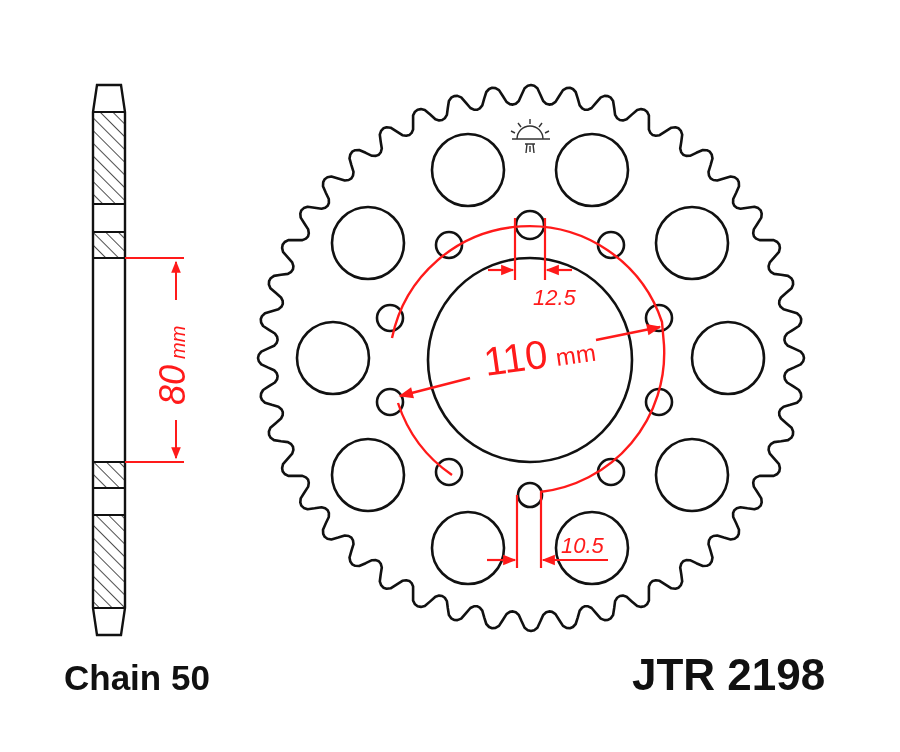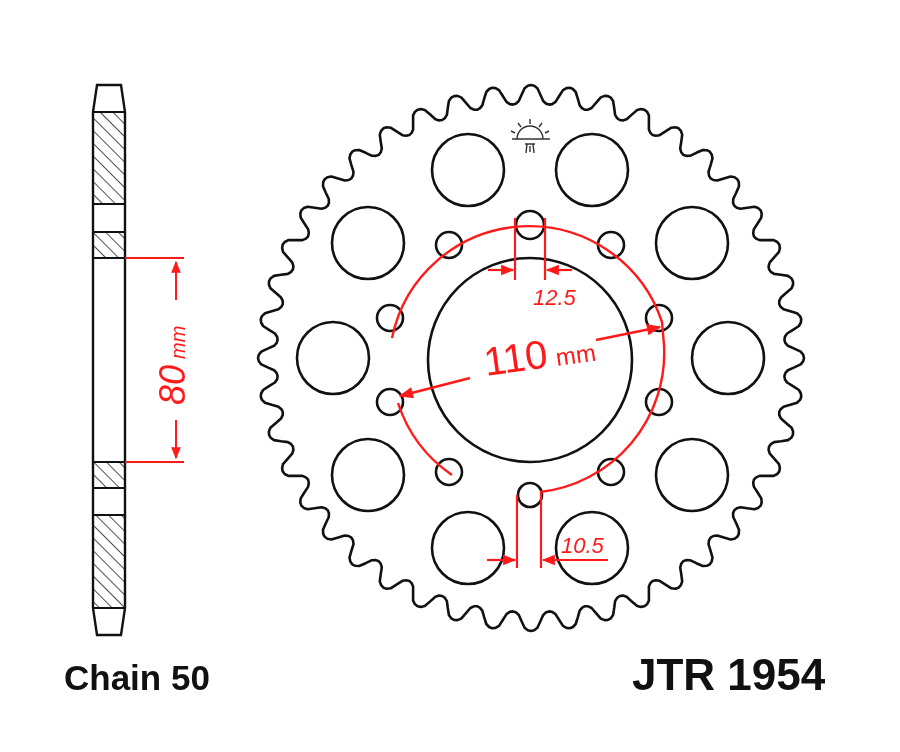--- a/index.html
+++ b/index.html
@@ -112,13 +112,13 @@
       <line x1="517" y1="495" x2="517" y2="568"></line>
       <line x1="541" y1="492" x2="541" y2="568"></line>
       <line x1="487" y1="560" x2="515" y2="560" marker-end="url(#arrow)"></line>
       <line x1="608" y1="560" x2="543" y2="560" marker-end="url(#arrow)"></line>
     </g>
     <text x="561" y="553" fill="#ff1a1a" font-family="Liberation Sans, sans-serif" font-size="22" font-style="italic">10.5</text>
   </g>
 </svg>
 
 <div class="caption" id="chain-label">Chain 50</div>
-<div class="caption" id="part-label">JTR 1954</div>
+<div class="caption" id="part-label">JTR 2198</div>
 
 </body></html>

